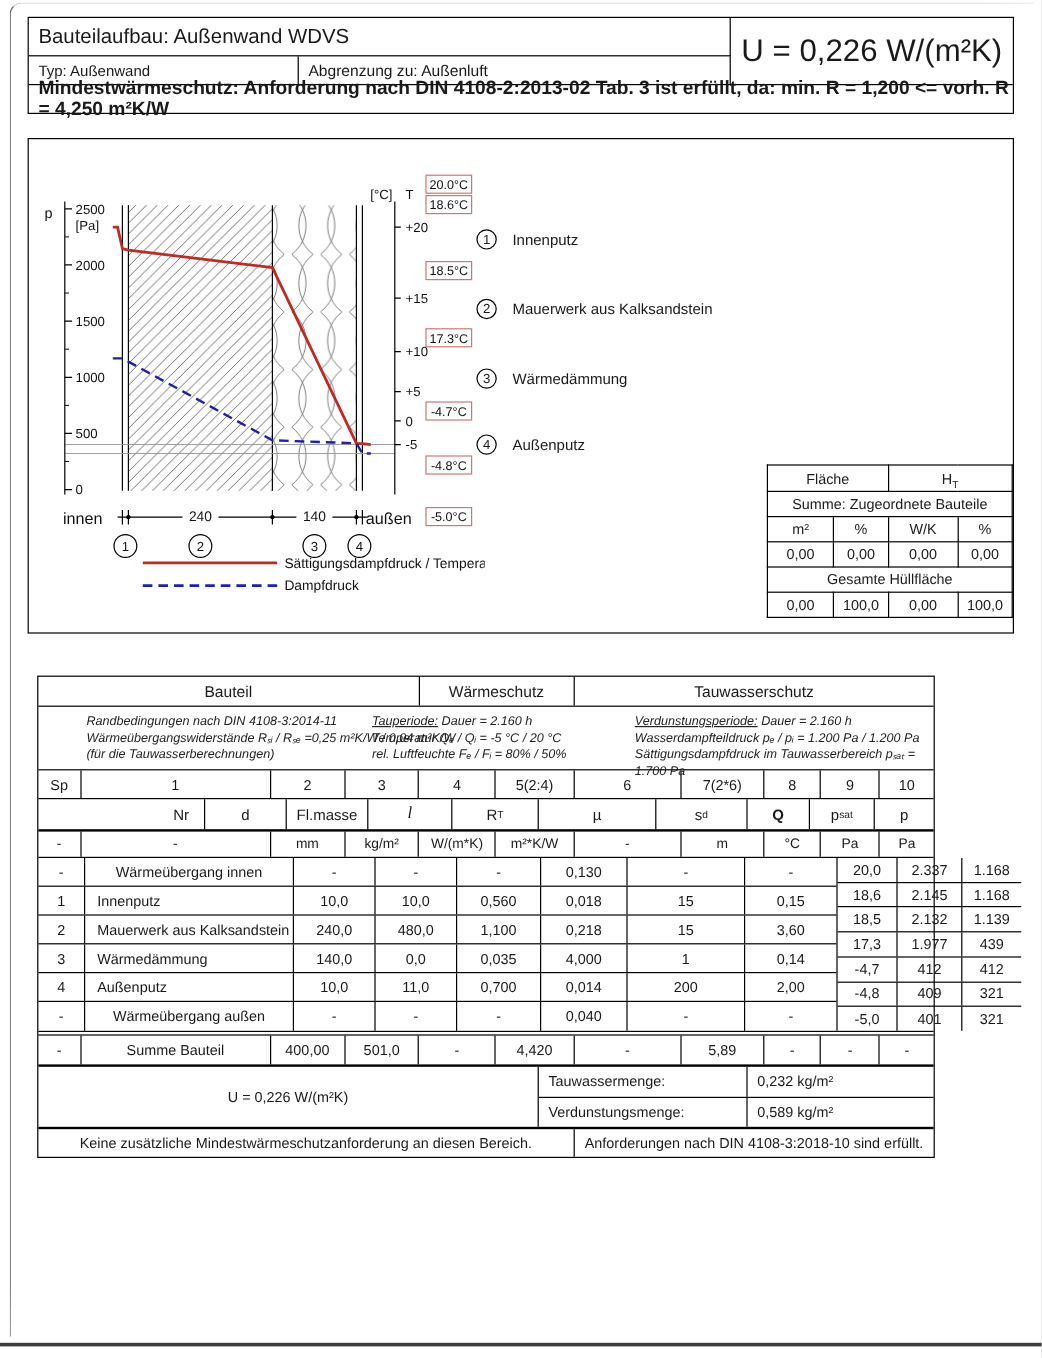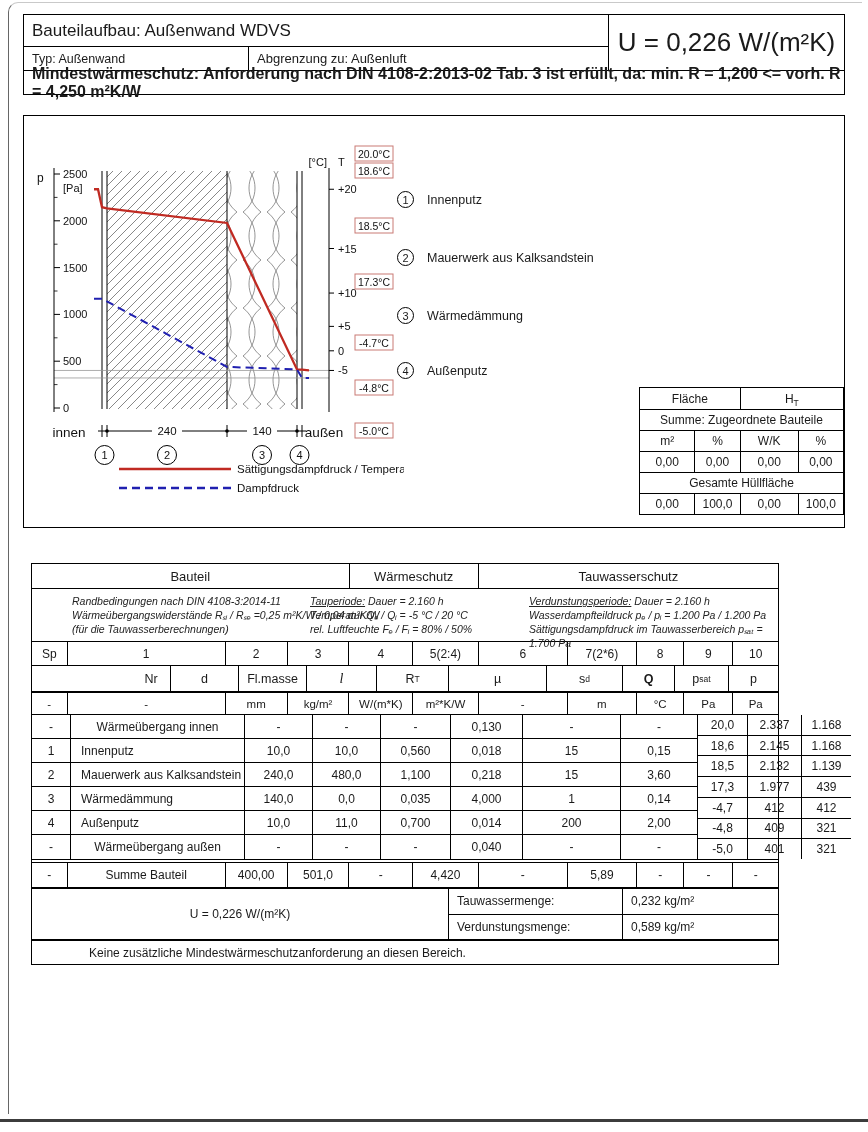--- a/index.html
+++ b/index.html
@@ -475,14 +475,15 @@
       </div>
       <div class="u-subrow">
         <div class="u-label">Verdunstungsmenge:</div>
         <div class="u-value">0,589 kg/m²</div>
       </div>
     </div>
   </div>
 
   <div class="frow" id="bottom-row">
     <div class="cell bot-left">Keine zusätzliche Mindestwärmeschutzanforderung an diesen Bereich.</div>
+    <div class="cell bot-right">Anforderungen nach DIN 4108-3:2018-10 sind erfüllt.</div>
   </div>
 </div>
 
 </body></html>

